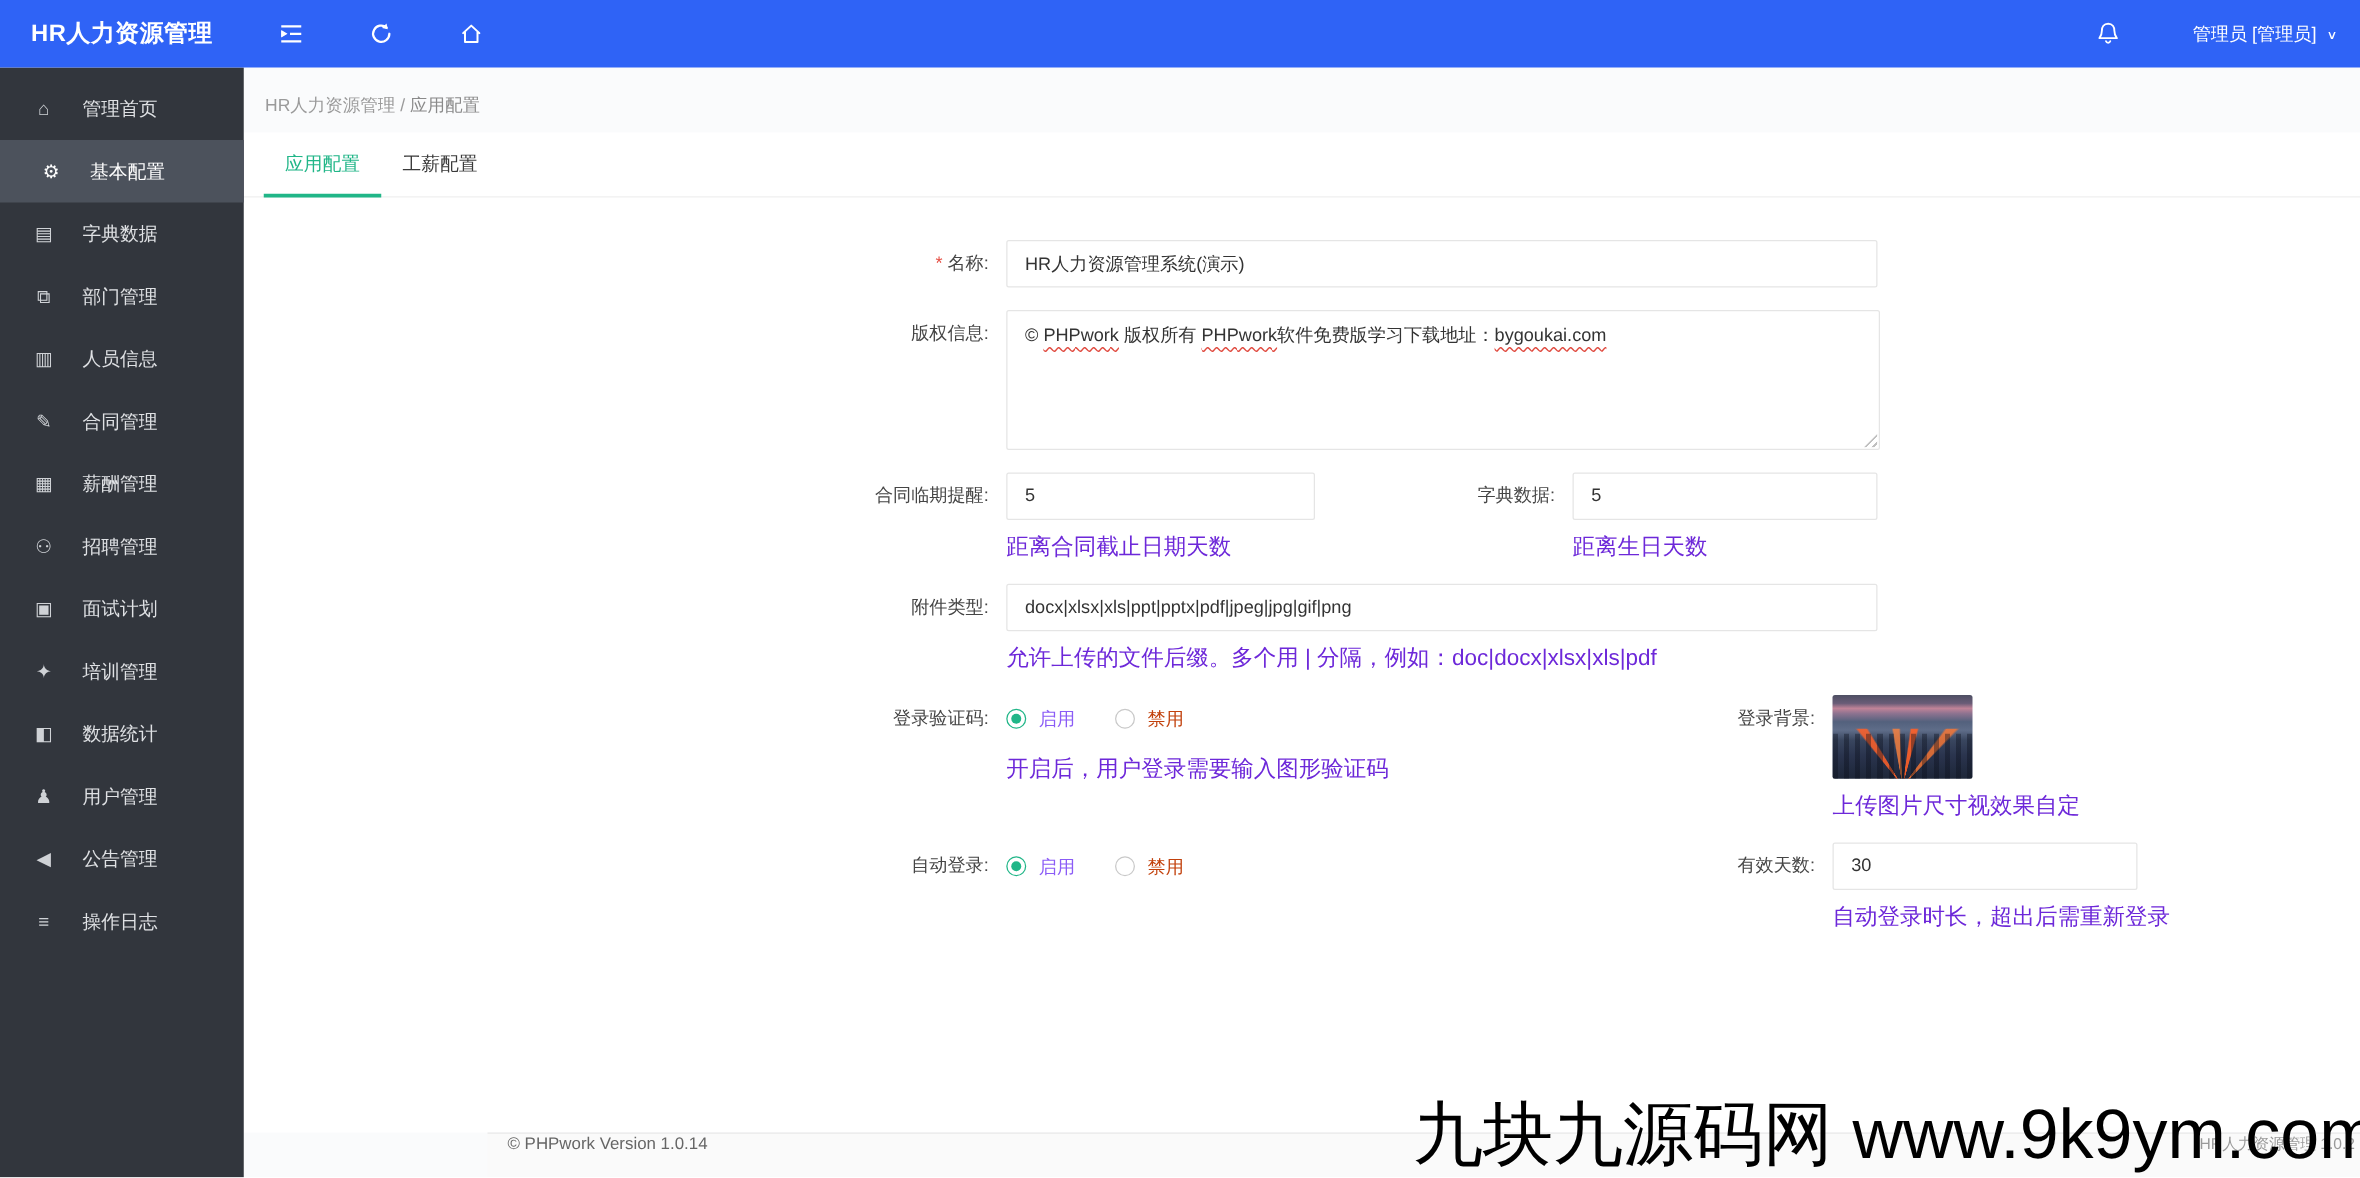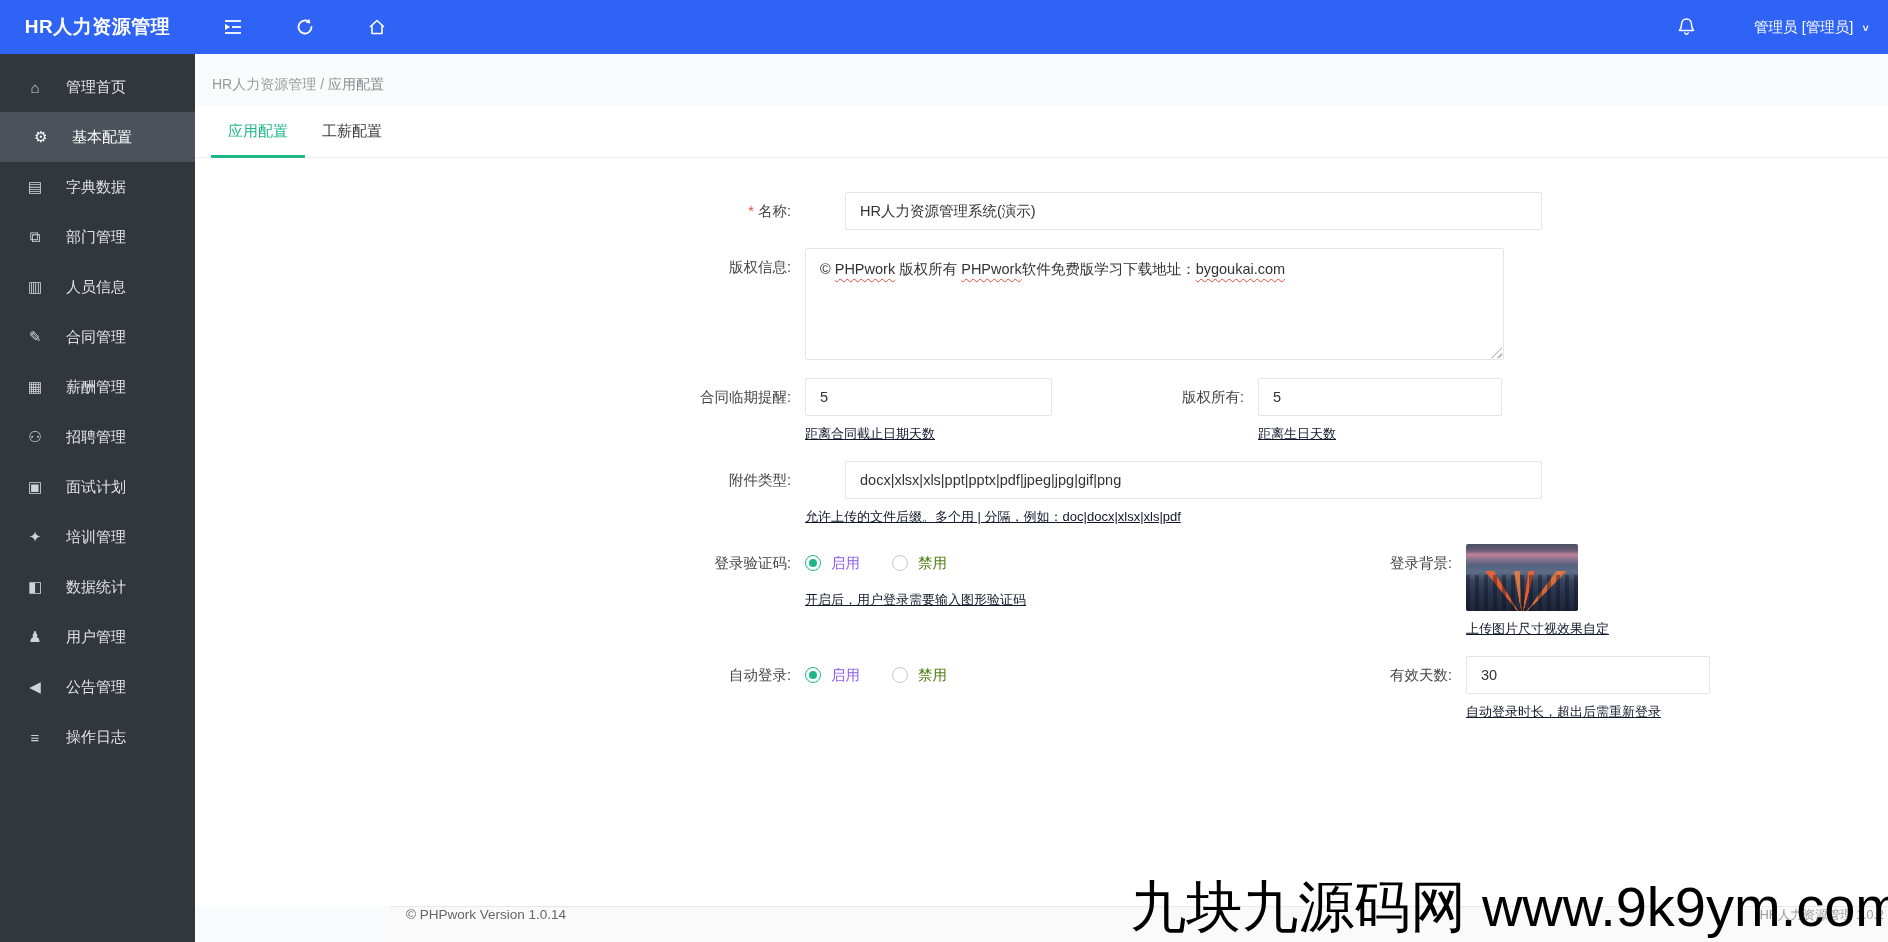--- a/index.html
+++ b/index.html
@@ -36,33 +36,33 @@
   .tab.active { color:#21b688; }
   .tab.active::after { content:""; position:absolute; left:0; right:0; bottom:-1px; height:3px; background:#21b688; }
 
   
   .form { padding-top:34px; }
   .frow { display:flex; align-items:flex-start; margin-bottom:18px; }
   .lbl { width:610px; padding-right:14px; text-align:right; font-size:14.5px; color:#454545; line-height:38px; white-space:nowrap; }
   .lbl2 { width:206px; padding-right:14px; text-align:right; font-size:14.5px; color:#454545; line-height:38px; white-space:nowrap; }
   .req { color:#e54d42; margin-right:4px; }
   .inp { height:38px; border:1px solid #e5e5e5; border-radius:2px; background:#fff; padding:0 14px; font-size:14.5px; color:#333; font-family:"Liberation Sans","DejaVu Sans",sans-serif; outline:none; }
-  .w-full { width:697px;margin-left:40px; }
+  .w-full { width:697px; }
   .w-half { width:247px; }
   .w-half2 { width:244px; }
   .txtarea { width:699px; height:112px; border:1px solid #e5e5e5; border-radius:2px; background:#fff; padding:9px 14px; font-size:14.5px; color:#333; position:relative; line-height:22px; }
   .txtarea::after { content:""; position:absolute; right:1px; bottom:1px; width:11px; height:11px;
       background:repeating-linear-gradient(135deg, transparent 0 3px, #bfbfbf 3px 4.5px); clip-path:polygon(100% 0,100% 100%,0 100%); }
   .wavy { text-decoration:underline; text-decoration-style:wavy; text-decoration-color:#e04a3f; text-decoration-thickness:1px; text-underline-offset:4px; }
-  .help { margin-top:9px; font-size:13px; color:#0f172a;text-decoration:underline; }
+  .help { margin-top:9px; font-size:18px; color:#6d28d9; }
   .radio-line { display:flex; align-items:center; height:38px; gap:10px; }
   .radio { width:16px; height:16px; border-radius:50%; border:1px solid #c9c9c9; display:inline-block; position:relative; background:#fff; cursor:pointer; }
   .radio.checked { border-color:#21b688; }
   .radio.checked::after { content:""; position:absolute; left:3px; top:3px; right:3px; bottom:3px; border-radius:50%; background:#21b688; }
-  .radio-label { font-size:14.5px; color:#4d7c0f; margin-right:22px; }
+  .radio-label { font-size:14.5px; color:#c2410c; margin-right:22px; }
   .radio-label.on { color:#8b5cf6; }
 
   .thumb { width:112px; height:67px; border-radius:2px; overflow:hidden; position:relative; cursor:pointer;
       background:linear-gradient(180deg,#4d4f63 0%,#6a5c77 10%,#c08398 16%,#8e7390 22%,#53617d 32%,#5f6d89 42%,#39465f 54%,#2a344e 72%,#1d2638 100%); }
   .thumb::before { content:""; position:absolute; inset:0;
       background:conic-gradient(from 180deg at 50% 115%, transparent 0 39%, rgba(255,96,40,.85) 39.5% 41%, transparent 41.5% 47%, rgba(255,130,60,.8) 47.5% 49%, transparent 49.5% 52%, rgba(255,96,40,.9) 52.5% 54%, transparent 54.5% 60%, rgba(255,120,50,.8) 60.5% 62%, transparent 62.5%);
       top:40%; }
   .thumb::after { content:""; position:absolute; inset:0;
       background:repeating-linear-gradient(90deg, rgba(10,14,26,.55) 0 4px, transparent 4px 9px); top:46%; opacity:.7; }
 
@@ -207,21 +207,21 @@
           <div class="lbl">版权信息:</div>
           <div class="txtarea"><span>© </span><span class="wavy">PHPwork</span><span> 版权所有 </span><span class="wavy">PHPwork</span><span>软件免费版学习下载地址：</span><span class="wavy">bygoukai.com</span></div>
         </div>
 
         <div class="frow">
           <div class="lbl">合同临期提醒:</div>
           <div>
             <input class="inp w-half" value="5" style="">
             <div class="help">距离合同截止日期天数</div>
           </div>
-          <div class="lbl2">版权所有:</div>
+          <div class="lbl2">字典数据:</div>
           <div>
             <input class="inp w-half2" value="5" style="">
             <div class="help">距离生日天数</div>
           </div>
         </div>
 
         <div class="frow">
           <div class="lbl">附件类型:</div>
           <div>
             <input class="inp w-full" value="docx|xlsx|xls|ppt|pptx|pdf|jpeg|jpg|gif|png" style="">

